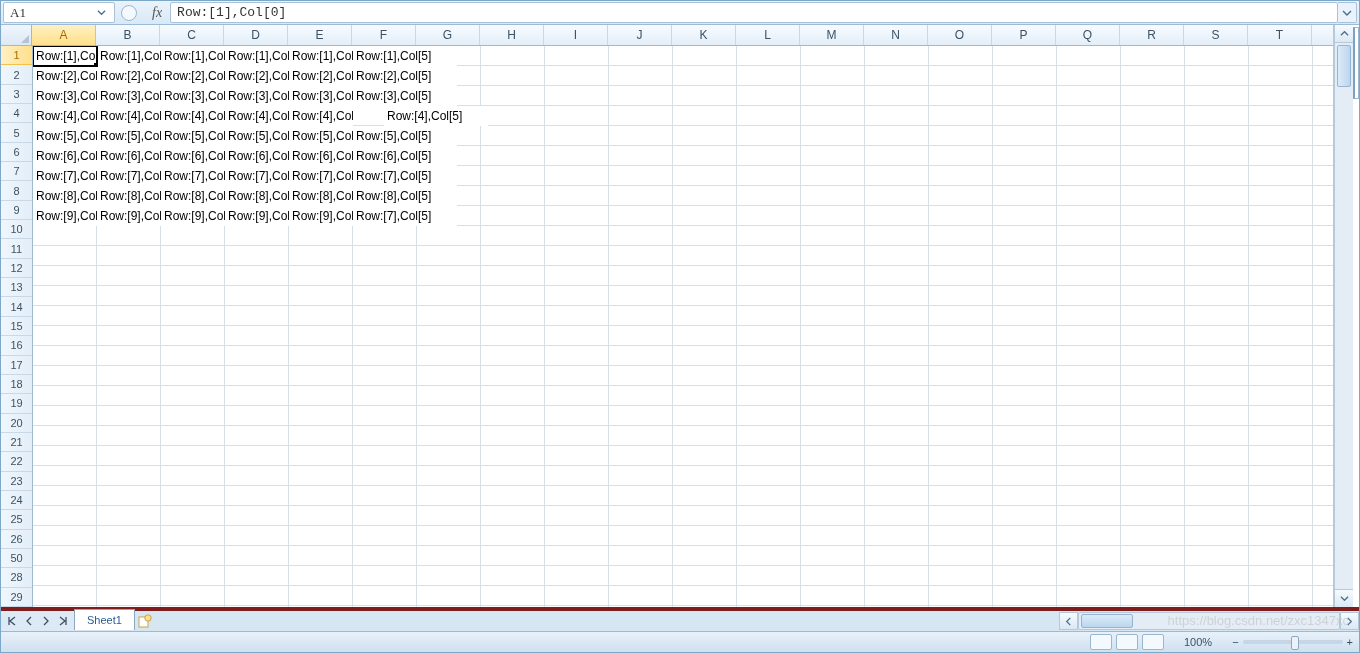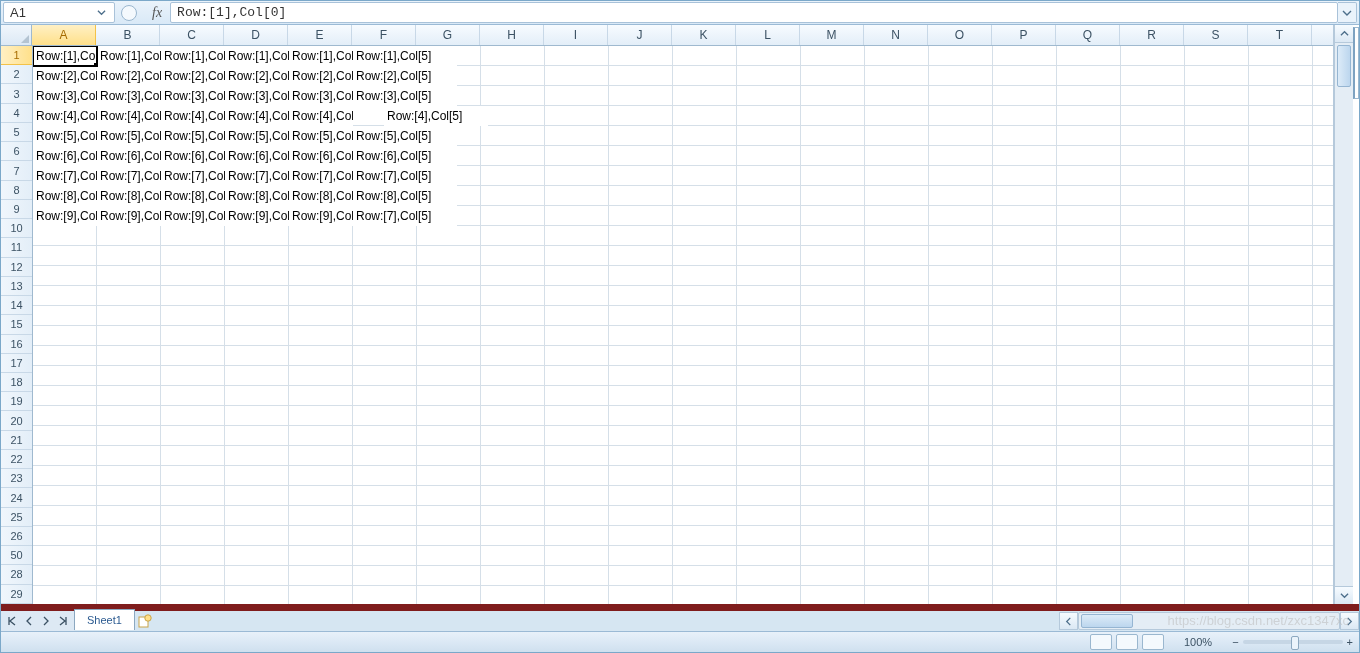--- a/index.html
+++ b/index.html
@@ -1,19 +1,19 @@
 <!DOCTYPE html>
 <html><head>
 <meta charset="utf-8">
 <style>
 html,body{margin:0;padding:0;height:100%;font-family:"Segoe UI",Tahoma,Arial,sans-serif;font-size:12px;background:#cfe5f3;overflow:hidden}
 .app{display:flex;flex-direction:column;width:1360px;height:653px;background:#d6e6f2;border:1px solid #7ba8c9;box-sizing:border-box;position:relative}
 .formula-bar{height:24px;display:flex;align-items:stretch;background:linear-gradient(#eaf3fb,#d9e9f7);border-bottom:1px solid #9bbad5;padding:1px 2px;box-sizing:border-box}
 .name-box{width:112px;display:flex;align-items:center;background:#fff;border:1px solid #a9c2d9;box-sizing:border-box;padding:0 6px;margin-right:2px;border-radius:2px}
-.name-box-text{flex:1;color:#333;font-family:Liberation Sans, sans-serif;font-size:13px;overflow:hidden;white-space:nowrap}
+.name-box-text{flex:1;color:#333;font-family:Liberation Serif, serif;font-size:13px;overflow:hidden;white-space:nowrap}
 .name-box-arrow{width:14px;height:14px;display:flex;align-items:center;justify-content:center;color:#4d6f8b}
 .fx-btns{display:flex;align-items:center;gap:11px;padding:0 4px}
 .fx-circle{width:14px;height:14px;border-radius:50%;border:1px solid #9ab7cf;background:#f4f9fd}
 .fx-label{font-style:italic;font-family:"Times New Roman",serif;font-size:14px;color:#555;padding:0 4px}
 .formula-input{flex:1;background:#fff;border:1px solid #a9c2d9;box-sizing:border-box;padding:2px 6px;font-family:Consolas,"Courier New",monospace;font-size:13px;color:#333;display:flex;align-items:center;border-radius:2px}
 .formula-expand{width:18px;display:flex;align-items:center;justify-content:center;color:#4d6f8b;cursor:pointer;border:1px solid #a9c2d9;border-left:none;background:#eaf3fb;border-radius:0 2px 2px 0}
 .workbook{flex:1;display:flex;overflow:hidden;background:#fff}
 .grid-area{flex:1;display:flex;flex-direction:column;overflow:hidden;border-right:1px solid #b5c9db}
 .col-header-row{height:20px;display:flex;background:linear-gradient(#f7fbff,#e3eef8);border-bottom:1px solid #9fb9cf}
 .corner{width:31px;background:linear-gradient(#f0f6fc,#dce9f5);border-right:1px solid #9fb9cf;box-sizing:border-box;position:relative}
@@ -29,21 +29,21 @@
  background-size:64px 20px,64px 20px;background-position:-1px -1px,-1px -1px}
 .cell{position:absolute;height:20px;display:flex;align-items:center;padding:0 3px;box-sizing:border-box;font-size:12px;color:#000;white-space:nowrap;overflow:hidden;background:#fff}
 .cell.flow{overflow:visible}
 .cell.active{outline:2px solid #000;outline-offset:-1px;z-index:3}
 .cell.active::after{content:"";position:absolute;right:-3px;bottom:-3px;width:6px;height:6px;background:#000}
 .vscroll{width:18px;background:#e9f1f8;border-left:1px solid #b5c9db;display:flex;flex-direction:column}
 .v-btn{height:17px;display:flex;align-items:center;justify-content:center;background:linear-gradient(#f6fbff,#dbe8f4);border-bottom:1px solid #b5c9db;cursor:pointer}
 .v-track{flex:1;position:relative;background:#e4edf5}
 .v-thumb{position:absolute;left:2px;right:2px;top:2px;height:40px;background:linear-gradient(90deg,#dcebf8,#bcd6ee);border:1px solid #95b5d2;border-radius:2px}
 .v-btn.bottom{border-top:1px solid #b5c9db;border-bottom:none}
-.tabs-bar{height:20px;display:flex;align-items:stretch;background:#d6e6f2;border-top:7px solid #7f1d1d}
+.tabs-bar{height:20px;display:flex;align-items:stretch;background:#d6e6f2;border-top:4px solid #7f1d1d}
 .tab-nav{display:flex;align-items:center;padding:0 4px;gap:3px;background:#dde9f4}
 .tab-nav-btn{width:14px;height:14px;display:flex;align-items:center;justify-content:center;color:#3c5264;cursor:pointer}
 .sheet-tabs{display:flex;align-items:flex-end}
 .sheet-tab{padding:1px 12px 2px;background:#fff;border:1px solid #8ca8c0;border-bottom:none;color:#2b5a90;font-size:11px;cursor:pointer;border-radius:0 0 0 0;position:relative;top:-1px;height:17px;display:flex;align-items:center}
 .sheet-add{width:20px;display:flex;align-items:center;justify-content:center;color:#ab8340;cursor:pointer}
 .hscroll{flex:1;display:flex;align-items:stretch;margin-left:8px}
 .hs-left{flex:1}
 .hs-track{flex:1;display:flex;align-items:center;background:#e4edf5;border:1px solid #b5c9db;height:16px;margin-top:1px;border-radius:2px;position:relative}
 .h-btn{width:17px;height:16px;display:flex;align-items:center;justify-content:center;background:linear-gradient(#f6fbff,#dbe8f4);cursor:pointer;border:1px solid #b5c9db;margin-top:1px}
 .h-thumb{position:absolute;top:1px;bottom:1px;left:2px;width:50px;background:linear-gradient(#dcebf8,#bcd6ee);border:1px solid #95b5d2;border-radius:2px}

